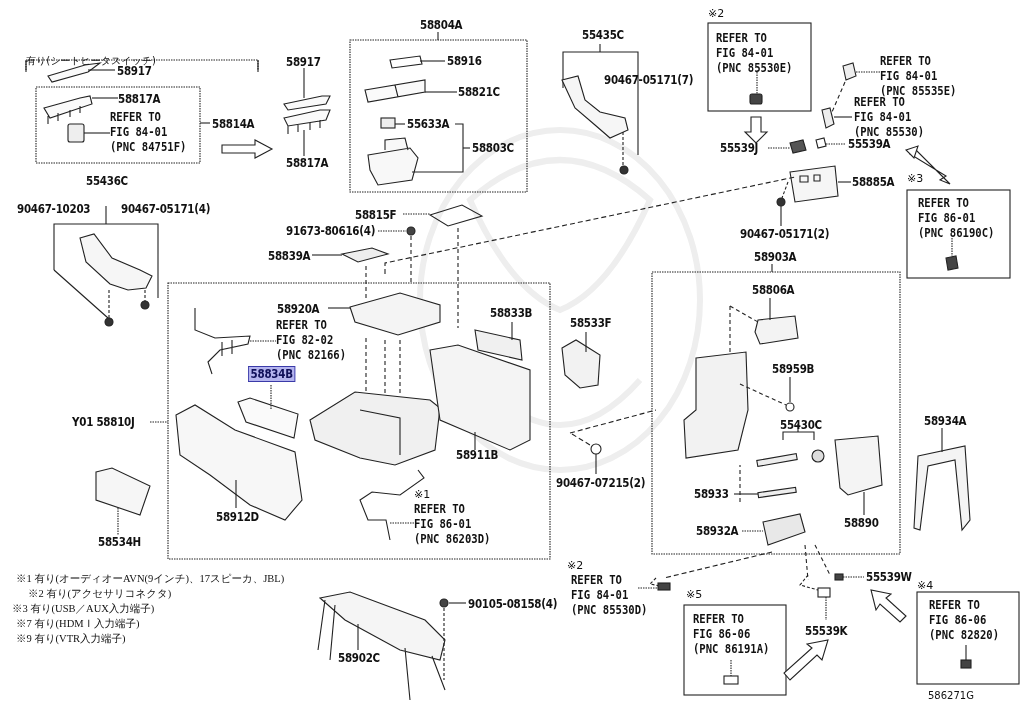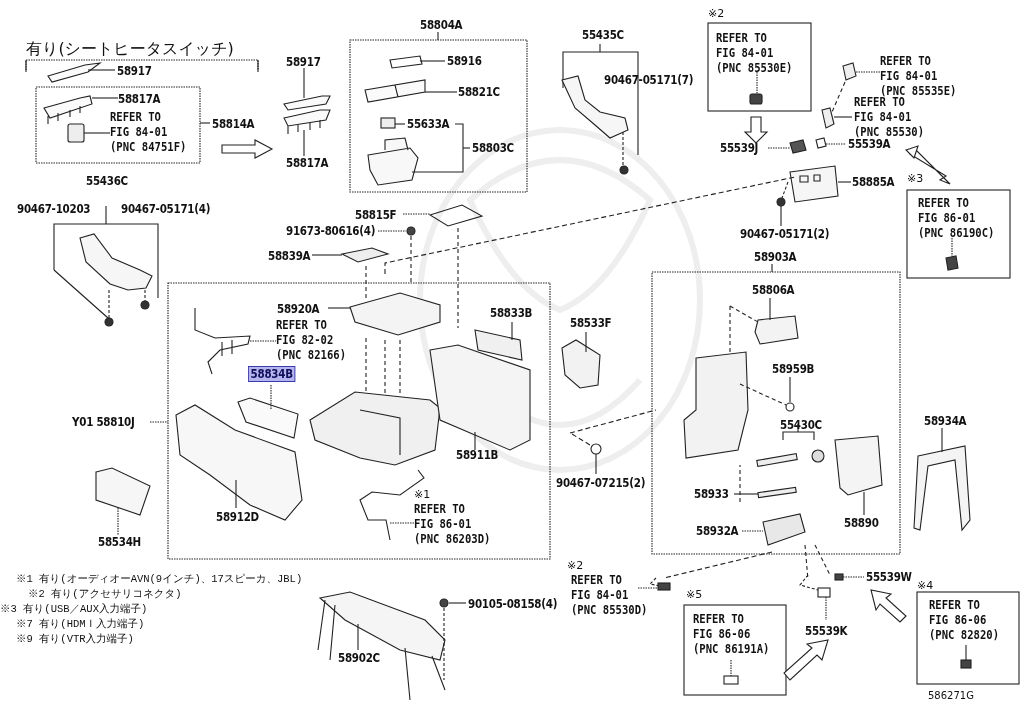--- a/index.html
+++ b/index.html
@@ -5,23 +5,23 @@
   html, body { margin:0; padding:0; background:#ffffff; }
   body { width:1024px; height:707px; position:relative; overflow:hidden;
          font-family:"DejaVu Sans Condensed","DejaVu Sans",sans-serif; color:#111; }
   #diagram { position:absolute; left:0; top:0; width:1024px; height:707px; }
   .lbl { position:absolute; font-family:"DejaVu Sans",sans-serif; font-weight:bold;
          font-size:12px; letter-spacing:-0.3px; white-space:nowrap; line-height:14px;
          transform:scaleX(0.86); transform-origin:left top; color:#111; }
   .ref { position:absolute; font-family:"DejaVu Sans Mono",monospace; font-weight:bold;
          font-size:11.5px; line-height:15px; white-space:pre; color:#111;
          transform:scaleX(0.92); transform-origin:left top; }
-  .jp { position:absolute; font-family:"DejaVu Sans",sans-serif; font-size:16px;
-        white-space:nowrap; line-height:14px; color:#111; }
-  .note { position:absolute; font-family:Liberation Mono, monospace; font-size:10.5px;
+  .jp { position:absolute; font-family:"DejaVu Sans",sans-serif; font-size:10px;
+        white-space:nowrap; line-height:14px; color:#111;margin-top:12px; }
+  .note { position:absolute; font-family:Liberation Serif, serif; font-size:10.5px;
           line-height:14.5px; white-space:nowrap; color:#111; }
   .highlight { background:#b4b4ee; border:1px solid #3a3aa8; padding:0 2px;
                color:#10105a; cursor:pointer; }
   .mark { position:absolute; font-family:"DejaVu Sans",sans-serif; font-size:11px; color:#111; }
   .figno { position:absolute; font-family:"DejaVu Sans",sans-serif; font-size:10px; color:#111; }
 </style>
 </head>
 <body>
 
 <div id="diagram">
@@ -296,21 +296,21 @@
   <div class="lbl" style="left:772px;top:362px">58959B</div>
   <div class="lbl" style="left:780px;top:418px">55430C</div>
   <div class="lbl" style="left:694px;top:487px">58933</div>
   <div class="lbl" style="left:844px;top:516px">58890</div>
   <div class="lbl" style="left:696px;top:524px">58932A</div>
   <div class="lbl" style="left:924px;top:414px">58934A</div>
 
   <div>
     <div class="note" style="left:16px;top:572px">※1 有り(オーディオーAVN(9インチ)、17スピーカ、JBL)</div>
     <div class="note" style="left:28px;top:587px">※2  有り(アクセサリコネクタ)</div>
-    <div class="note" style="left:0;top:602px">※3  有り(USB／AUX入力端子)</div>
+    <div class="note" style="left:12px;top:602px">※3  有り(USB／AUX入力端子)</div>
     <div class="note" style="left:16px;top:617px">※7  有り(HDMＩ入力端子)</div>
     <div class="note" style="left:16px;top:632px">※9  有り(VTR入力端子)</div>
   </div>
 
   <div class="lbl" style="left:468px;top:597px">90105-08158(4)</div>
   <div class="lbl" style="left:338px;top:651px">58902C</div>
 
   <div class="mark" style="left:567px;top:559px">※2</div>
   <div class="ref" style="left:571px;top:573px">REFER TO
 FIG 84-01

